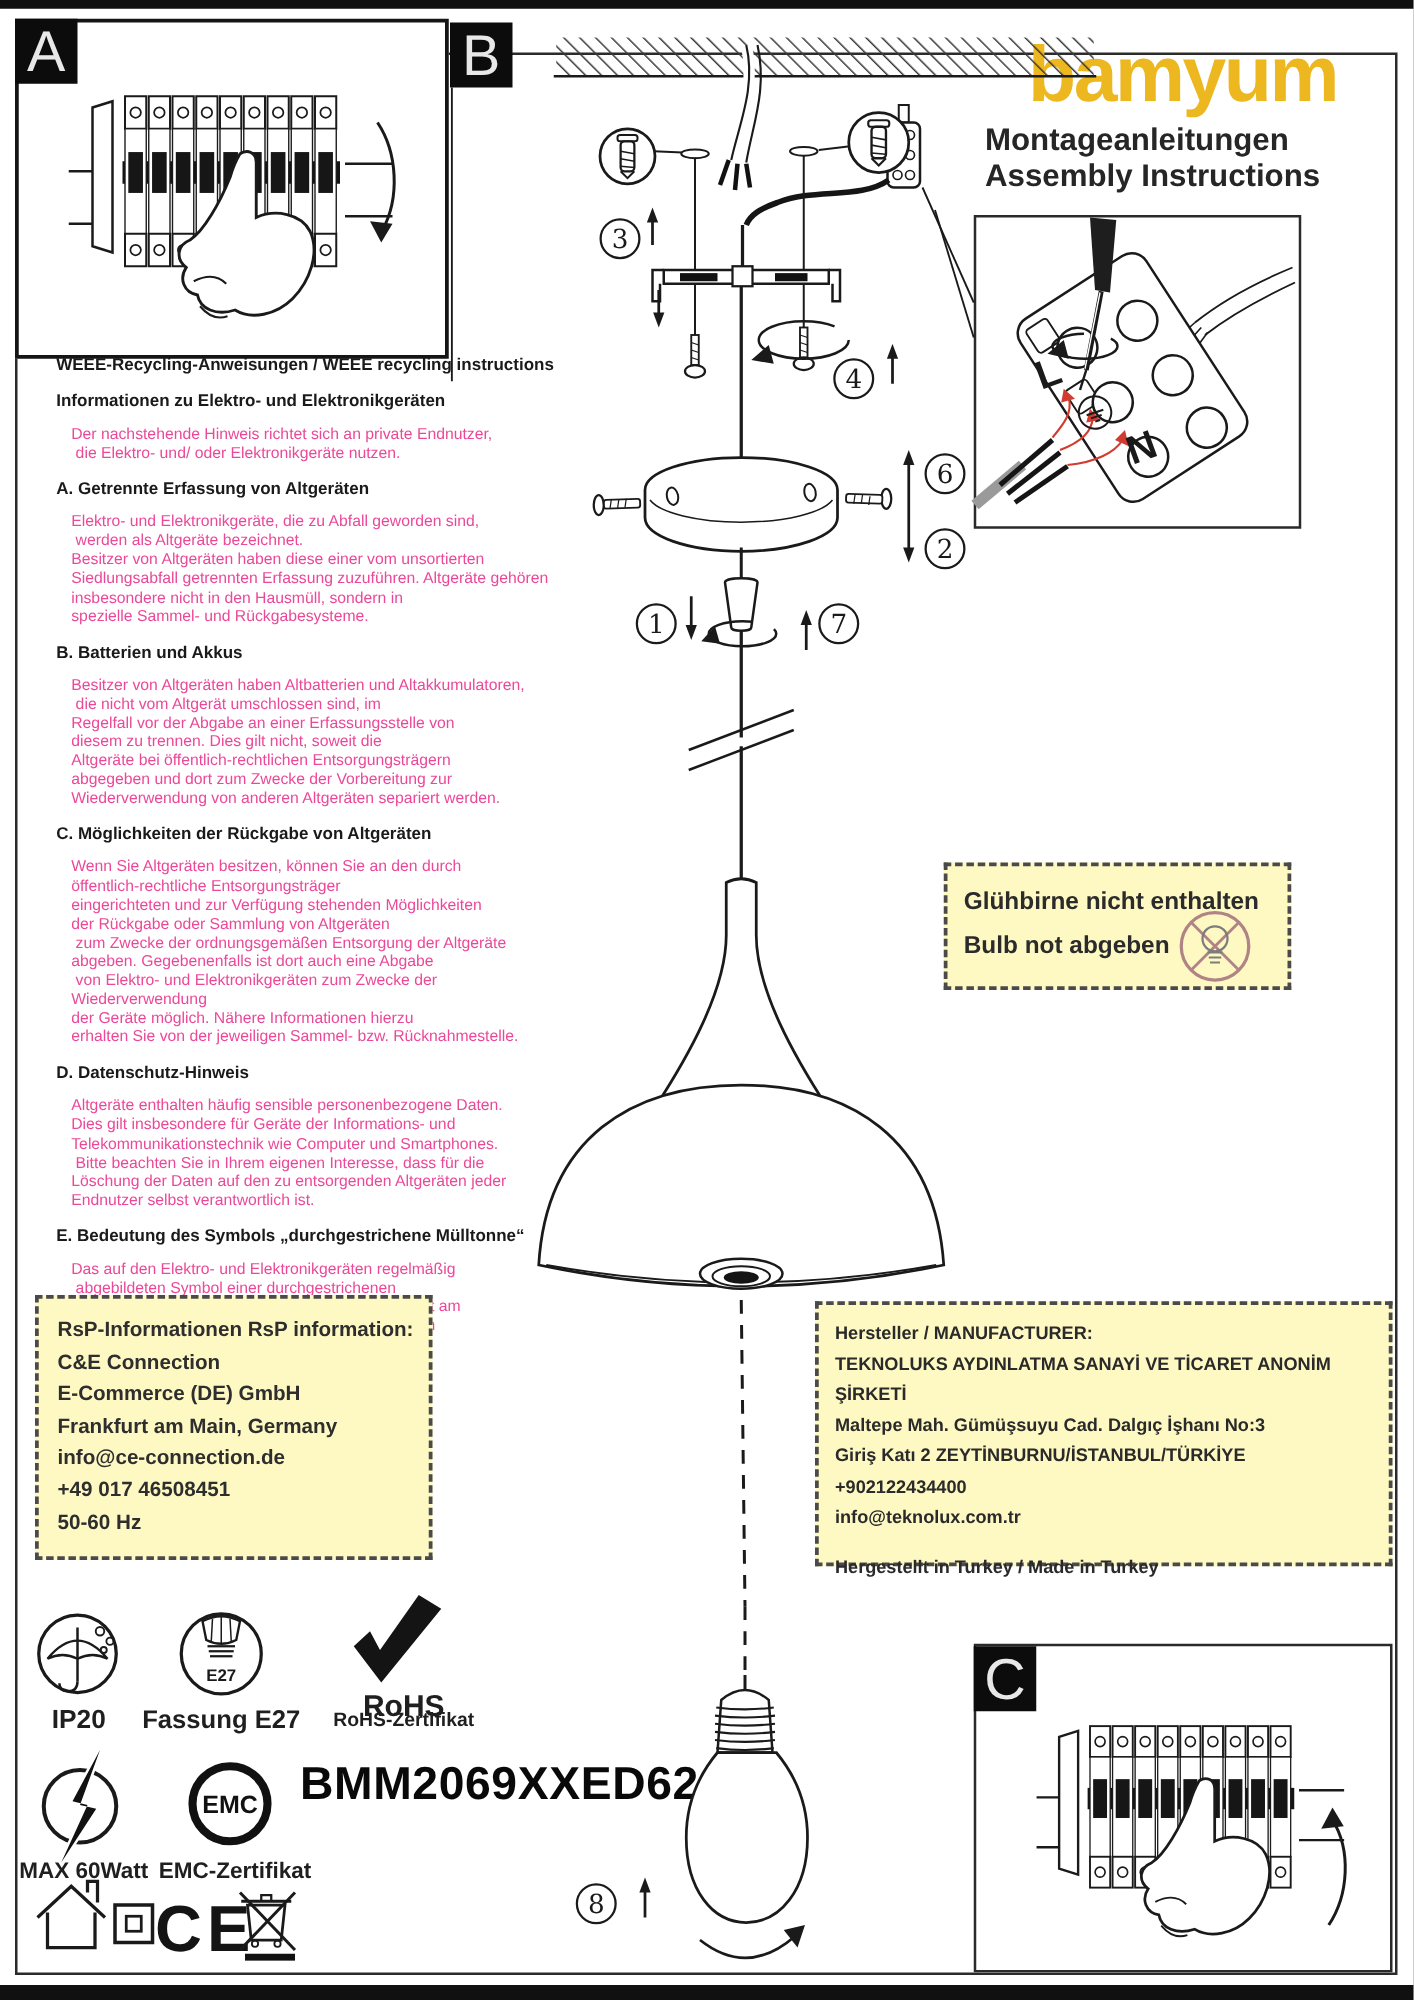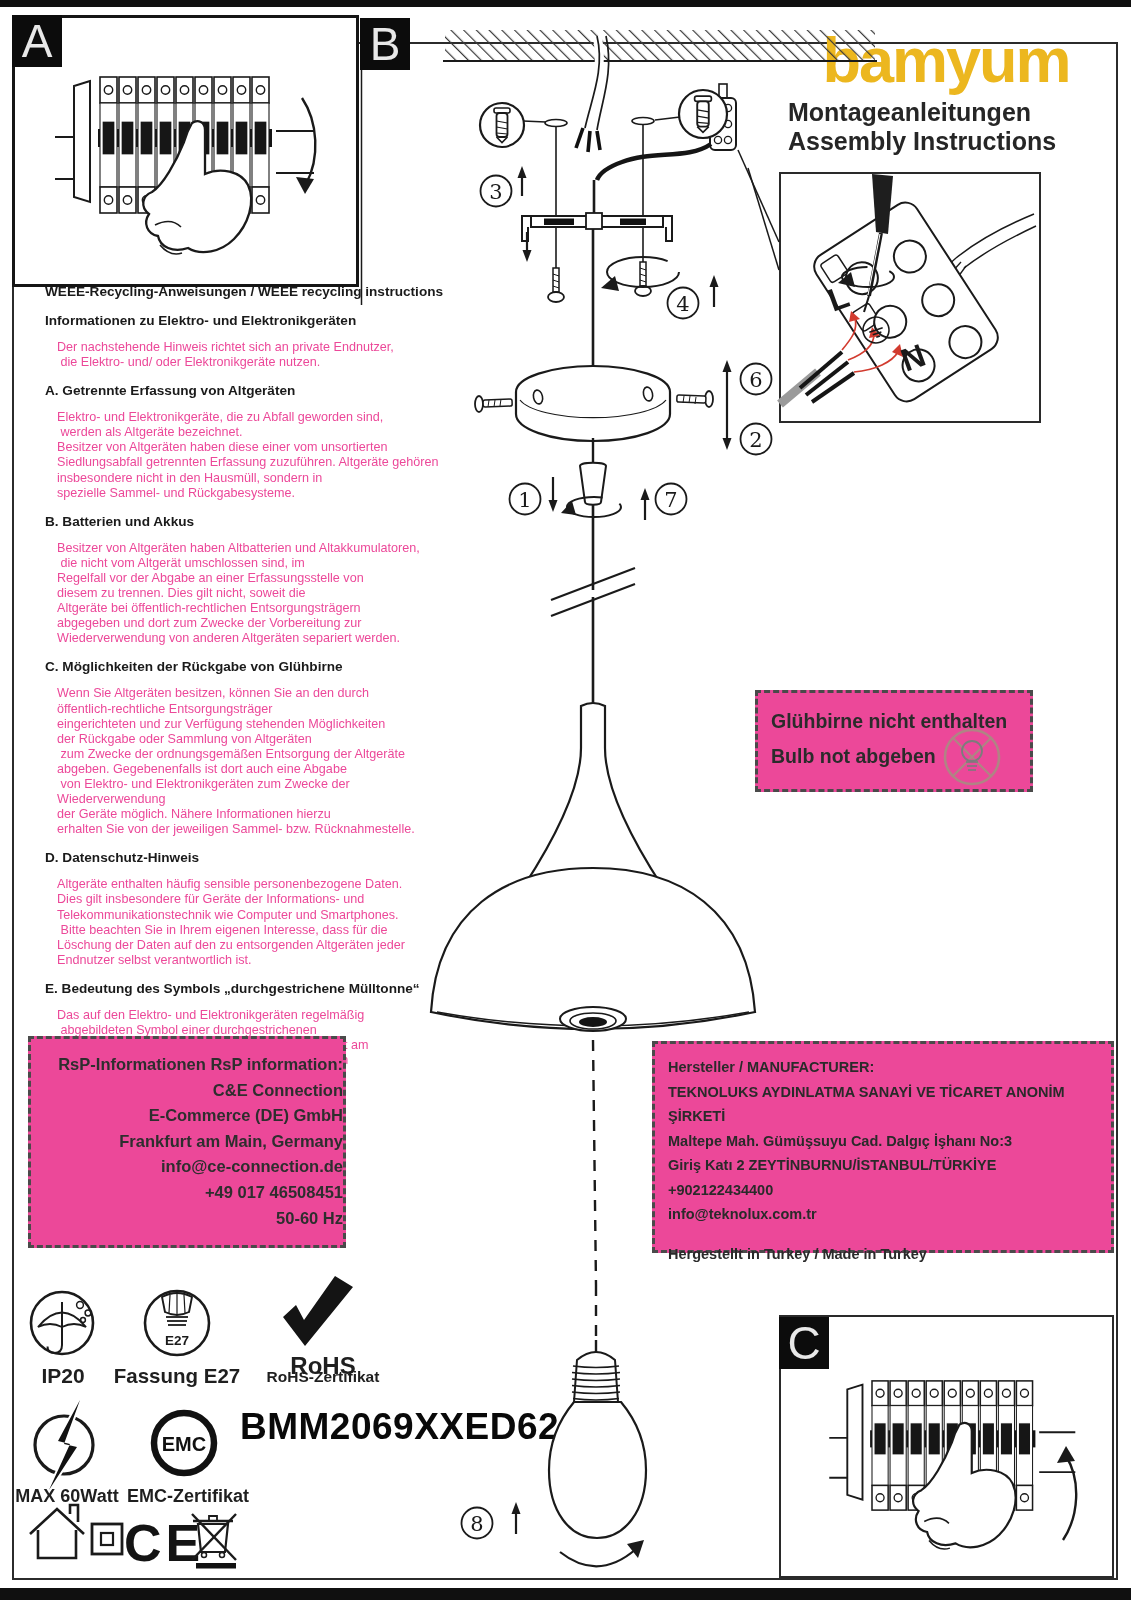--- a/index.html
+++ b/index.html
@@ -15,24 +15,24 @@
   .label-box{width:50px;height:52px;background:#0c0c0c;color:#e8e8e8;display:flex;align-items:center;
              justify-content:center;font-size:46px;font-weight:400;}
   .logo{left:800px;top:24px;width:292px;text-align:center;font-size:63px;font-weight:700;
         letter-spacing:-2px;color:#ecb71f;}
   .subtitle{left:788px;top:98px;width:304px;text-align:left;font-size:25px;font-weight:700;
             color:#262626;line-height:29px;}
   .weee{left:45px;top:284px;width:425px;}
   .weee .t{font-weight:700;font-size:13.6px;margin:0 0 14px 0;}
   .weee h4{font-weight:700;font-size:13.6px;margin:13px 0 11px 0;}
   .weee p{font-size:12.6px;line-height:15.1px;margin:12px;white-space:pre-line;color:#ec4899;}
-  .dashed-box{border:3px dashed #4a4a4a;background:#ec4899;box-sizing:border-box;}
+  .dashed-box{border:3px dashed #4a4a4a;background:#fef9c3;box-sizing:border-box;}
   .bulb-box{left:755px;top:690px;width:278px;height:102px;padding:11px 0 0 13px;}
   .bulb-box div{font-size:19.5px;font-weight:700;color:#2b2b2b;line-height:35px;}
-  .rsp-box{left:28px;top:1036px;width:318px;height:212px;padding:13px 0 0 15px;text-align:right;}
+  .rsp-box{left:28px;top:1036px;width:318px;height:212px;padding:13px 0 0 15px;}
   .rsp-box div{font-size:16.5px;font-weight:700;color:#2e2e2e;line-height:25.5px;}
   .rsp-box .gap{margin-top:1px;}
   .mfr-box{left:652px;top:1041px;width:462px;height:212px;padding:11px 0 0 13px;}
   .mfr-box div{font-size:14.5px;font-weight:700;color:#2a2a2a;line-height:24.5px;}
   .mfr-box .gap{margin-top:15px;}
   .cert-label{font-weight:700;color:#1f1f1f;text-align:center;}
   .model{left:240px;top:1406px;font-size:37px;font-weight:700;letter-spacing:0.5px;color:#090909;}
   svg{position:absolute;left:0;top:0;pointer-events:none;}
   svg text{font-family:"Liberation Sans",sans-serif;}
   .stepnum{font-family:"DejaVu Serif",serif;font-size:21px;fill:#1a1a1a;}
@@ -75,21 +75,21 @@
 insbesondere nicht in den Hausmüll, sondern in
 spezielle Sammel- und Rückgabesysteme.</p>
     <h4>B. Batterien und Akkus</h4>
     <p>Besitzer von Altgeräten haben Altbatterien und Altakkumulatoren,
 &nbsp;die nicht vom Altgerät umschlossen sind, im
 Regelfall vor der Abgabe an einer Erfassungsstelle von
 diesem zu trennen. Dies gilt nicht, soweit die
 Altgeräte bei öffentlich-rechtlichen Entsorgungsträgern
 abgegeben und dort zum Zwecke der Vorbereitung zur
 Wiederverwendung von anderen Altgeräten separiert werden.</p>
-    <h4>C. Möglichkeiten der Rückgabe von Glühbirne</h4>
+    <h4>C. Möglichkeiten der Rückgabe von Altgeräten</h4>
     <p>Wenn Sie Altgeräten besitzen, können Sie an den durch
 öffentlich-rechtliche Entsorgungsträger
 eingerichteten und zur Verfügung stehenden Möglichkeiten
 der Rückgabe oder Sammlung von Altgeräten
 &nbsp;zum Zwecke der ordnungsgemäßen Entsorgung der Altgeräte
 abgeben. Gegebenenfalls ist dort auch eine Abgabe
 &nbsp;von Elektro- und Elektronikgeräten zum Zwecke der Wiederverwendung
 der Geräte möglich. Nähere Informationen hierzu
 erhalten Sie von der jeweiligen Sammel- bzw. Rücknahmestelle.</p>
     <h4>D. Datenschutz-Hinweis</h4>

